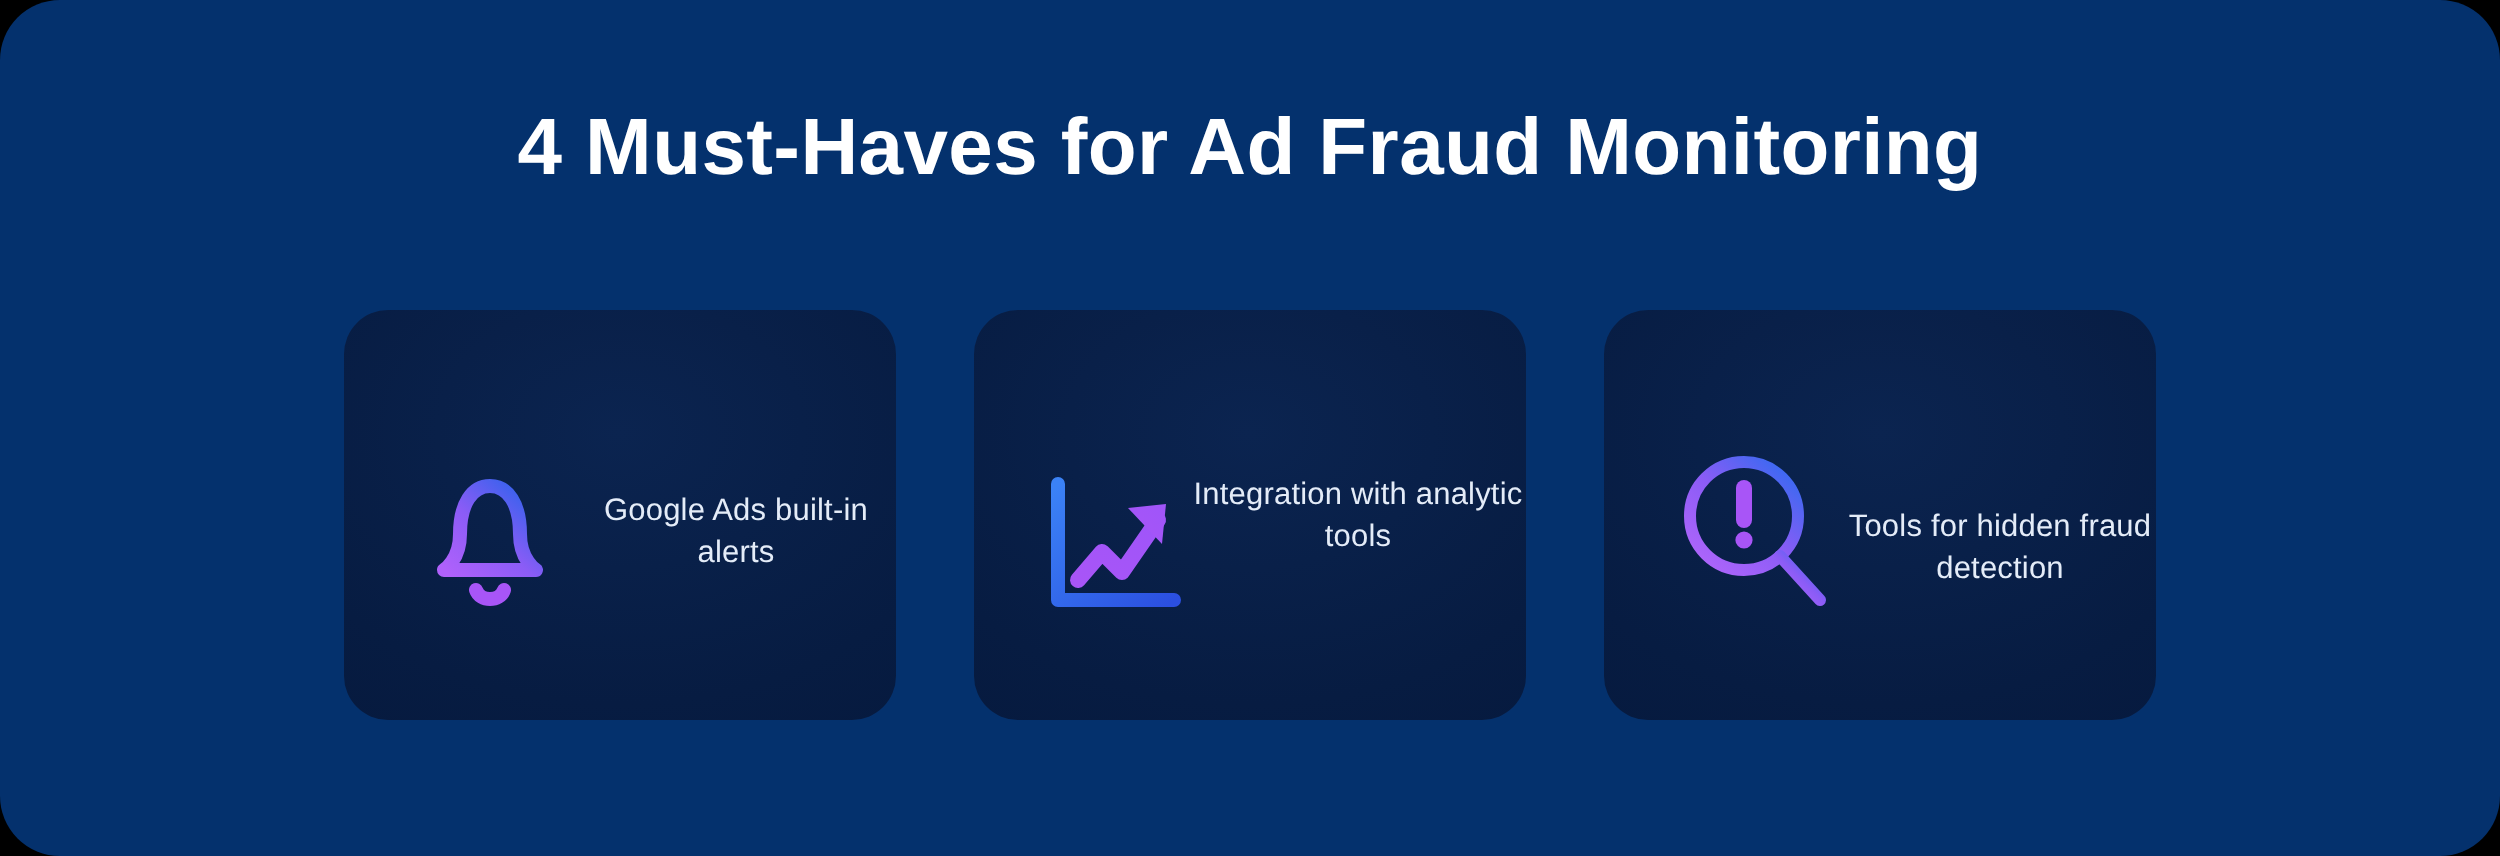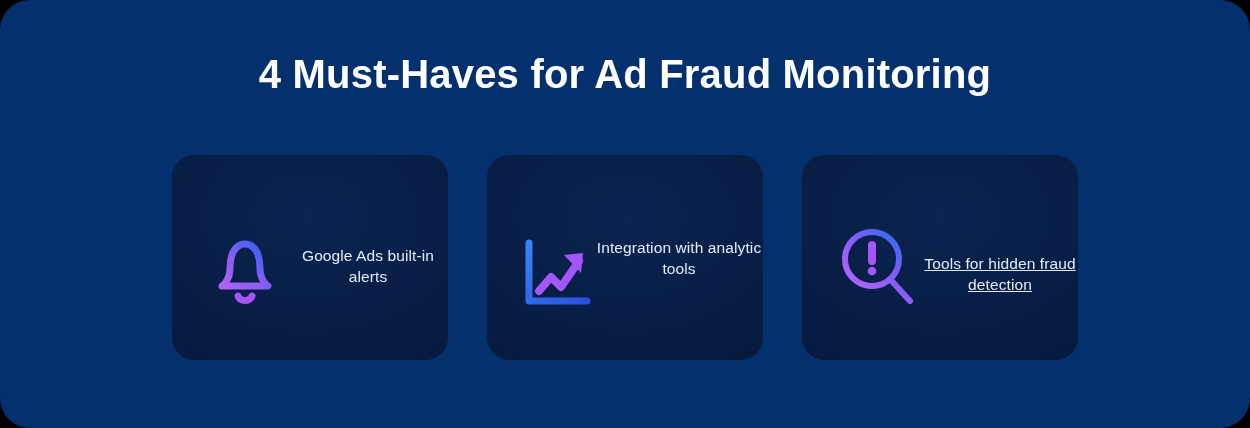--- a/index.html
+++ b/index.html
@@ -65,21 +65,21 @@
   .card-label {
     width: 230px;
     text-align: center;
     color: #e4ecf8;
     font-size: 15.5px;
     line-height: 21px;
     letter-spacing: 0.1px;
   }
   .card-1 .card-label { margin-top: 16px; }
   .card-2 .card-label { }
-  .card-3 .card-label { margin-top: 32px; text-decoration: underline; }
+  .card-3 .card-label { margin-top: 32px; }
 </style>
 </head>
 <body>
 
 <div id="infographic">
 
   <div id="headline">4 Must-Haves for Ad Fraud Monitoring</div>
 
   <div id="cards">
 

